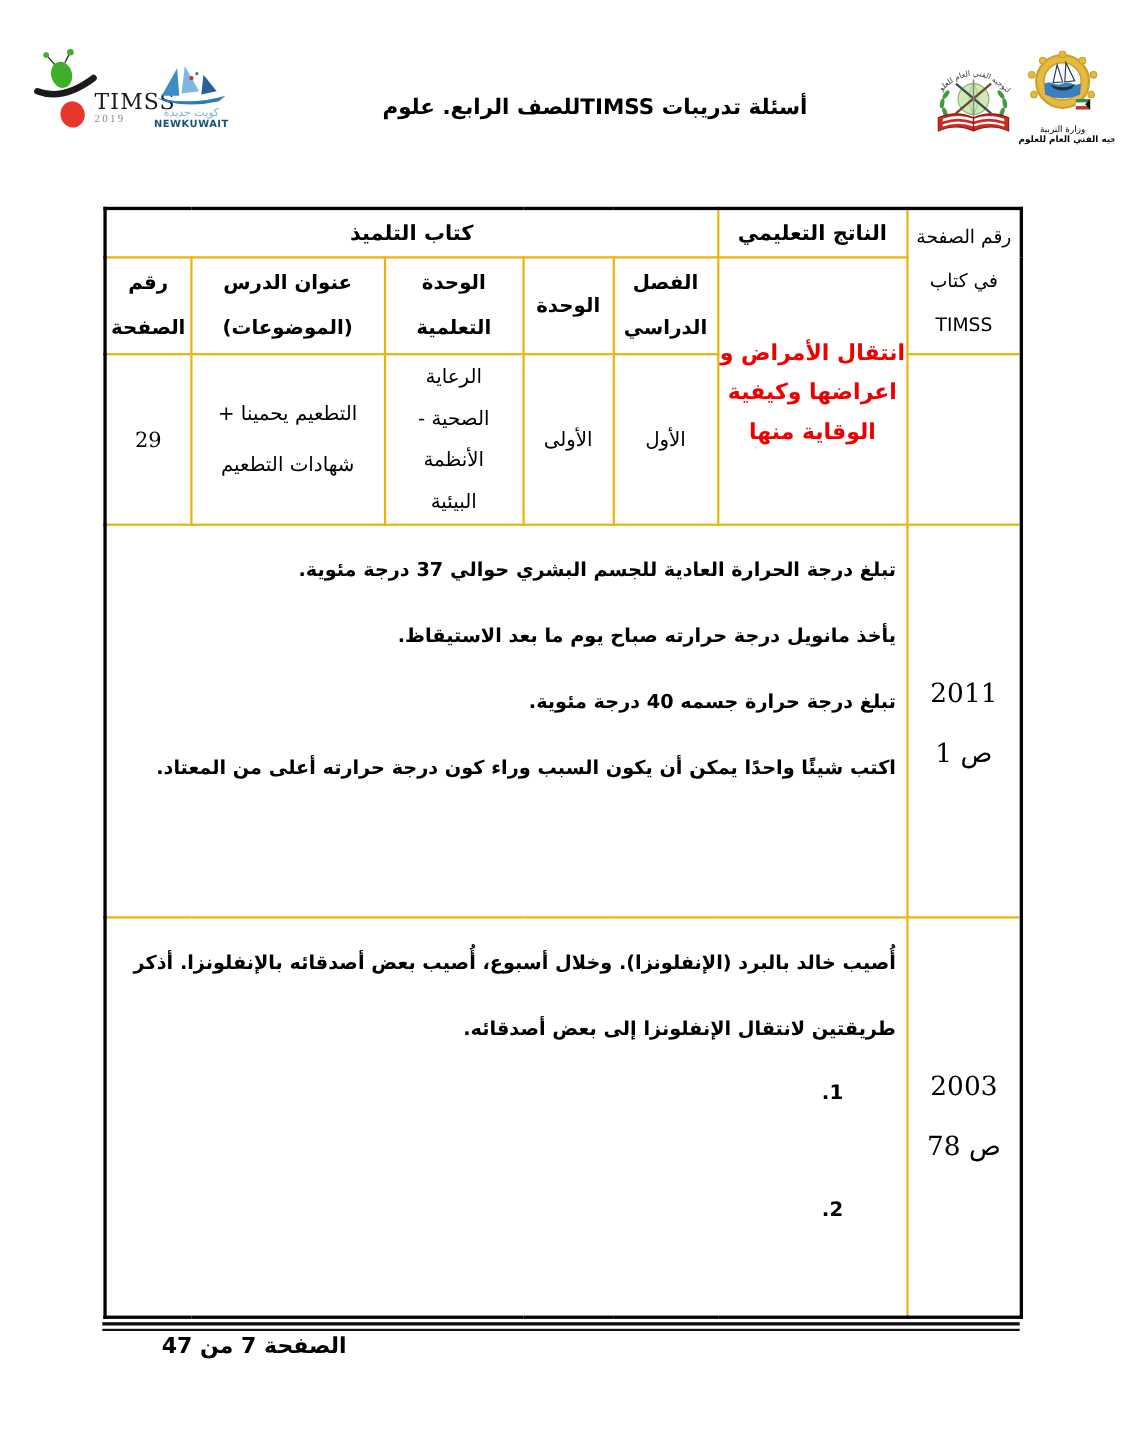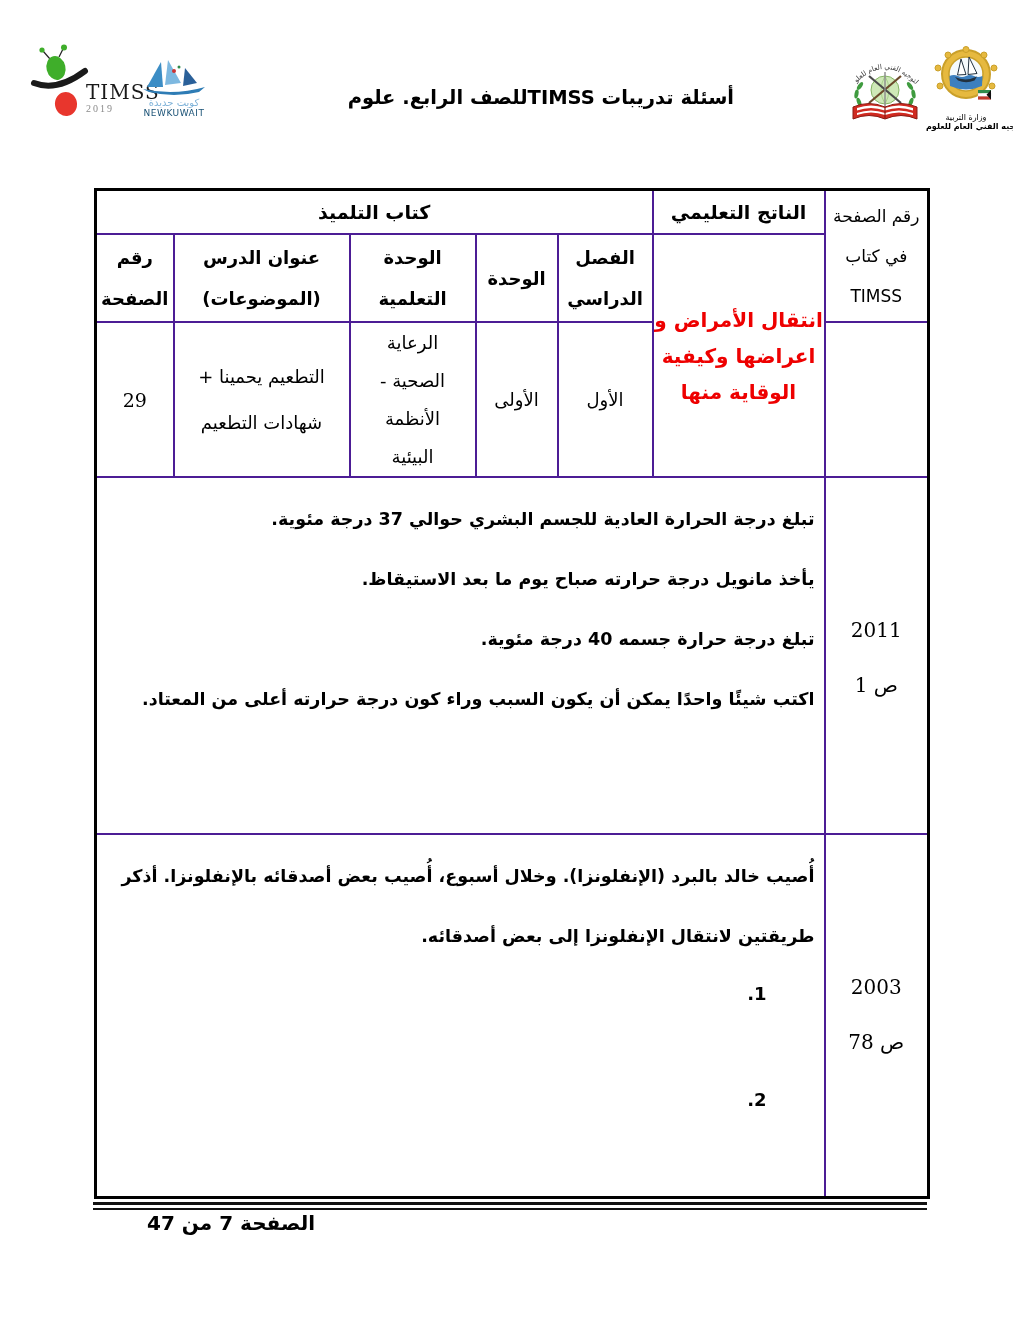--- a/index.html
+++ b/index.html
@@ -8,45 +8,45 @@
 
   
   .logo-timss{position:absolute;left:28px;top:42px;width:112px;height:78px;}
   .logo-timss svg{position:absolute;left:0;top:0;}
   .timss-wordmark{position:absolute;left:58px;top:40px;text-align:left;}
   .timss-name{font-family:"DejaVu Serif","DejaVu Sans",serif;font-size:20px;letter-spacing:1px;color:#1a1a1a;line-height:20px;}
   .timss-year{font-size:10px;color:#8a8a8a;letter-spacing:2px;margin-top:1px;font-family:Liberation Serif, serif;}
 
   .logo-newkuwait{position:absolute;left:138px;top:58px;width:72px;height:60px;text-align:center;}
   .nk-arabic{font-size:10px;color:#7fb3d9;line-height:10px;margin-top:-2px;}
-  .nk-latin{font-size:9px;font-weight:normal;color:#1a5276;letter-spacing:.5px;line-height:10px;}
+  .nk-latin{font-size:9px;font-weight:bold;color:#1a5276;letter-spacing:.5px;line-height:10px;}
 
   .doc-title{position:absolute;left:354px;top:86px;width:380px;font-size:19.5px;font-weight:bold;
              white-space:nowrap;direction:rtl;text-align:center;}
 
   .logo-science{position:absolute;left:843px;top:48px;width:84px;height:78px;}
   .logo-ministry{position:absolute;left:926px;top:46px;width:80px;height:96px;text-align:center;}
   .ministry-line1{font-size:8px;line-height:9px;white-space:nowrap;margin-top:1px;}
   .ministry-line2{font-size:8px;font-weight:bold;line-height:10px;white-space:nowrap;}
 
   
   table.main-table{position:absolute;left:94px;top:188px;width:833px;border-collapse:collapse;
                    table-layout:fixed;border:3px solid #000;}
-  table.main-table td{border:2px solid #4c1d95;text-align:center;vertical-align:middle;
+  table.main-table td{border:2px solid #eab308;text-align:center;vertical-align:middle;
                       padding:0;overflow:hidden;}
   .th-book{font-weight:bold;font-size:19px;height:42px;}
   .th-outcome{font-weight:bold;font-size:19px;}
   .th-src{font-size:17px;line-height:40px;white-space:pre-line;}
   .th-sub{font-weight:bold;font-size:18px;line-height:41px;white-space:pre-line;}
   .outcome-cell{font-weight:bold;font-size:20px;line-height:36px;white-space:pre-line;}
   .c-val{font-size:18px;}
   .c-unit4{font-size:18px;line-height:38px;white-space:pre-line;}
   .c-lesson{font-size:18px;line-height:46px;white-space:pre-line;}
   .c-num{font-family:"DejaVu Serif","DejaVu Sans",serif;font-size:19px;}
-  .src-cell{vertical-align:top !important;font-family:"DejaVu Serif","DejaVu Sans",serif;font-size:20px;}
+  .src-cell{vertical-align:top !important;font-family:"DejaVu Serif","DejaVu Sans",serif;font-size:24px;}
   .src-year{margin-top:138px;line-height:28px;}
   .src-page{margin-top:27px;line-height:28px;direction:rtl;}
   .q-cell{vertical-align:top !important;text-align:right !important;direction:rtl;
           padding:26px 9px 0 9px !important;}
   .q-text{white-space:pre-line;font-weight:bold;font-size:17.5px;line-height:30px;}
   .q-item{font-weight:bold;font-size:18px;line-height:26px;padding-right:48px;}
   .q-item1{margin-top:30px;}
   .q-item2{margin-top:80px;}
 
   

